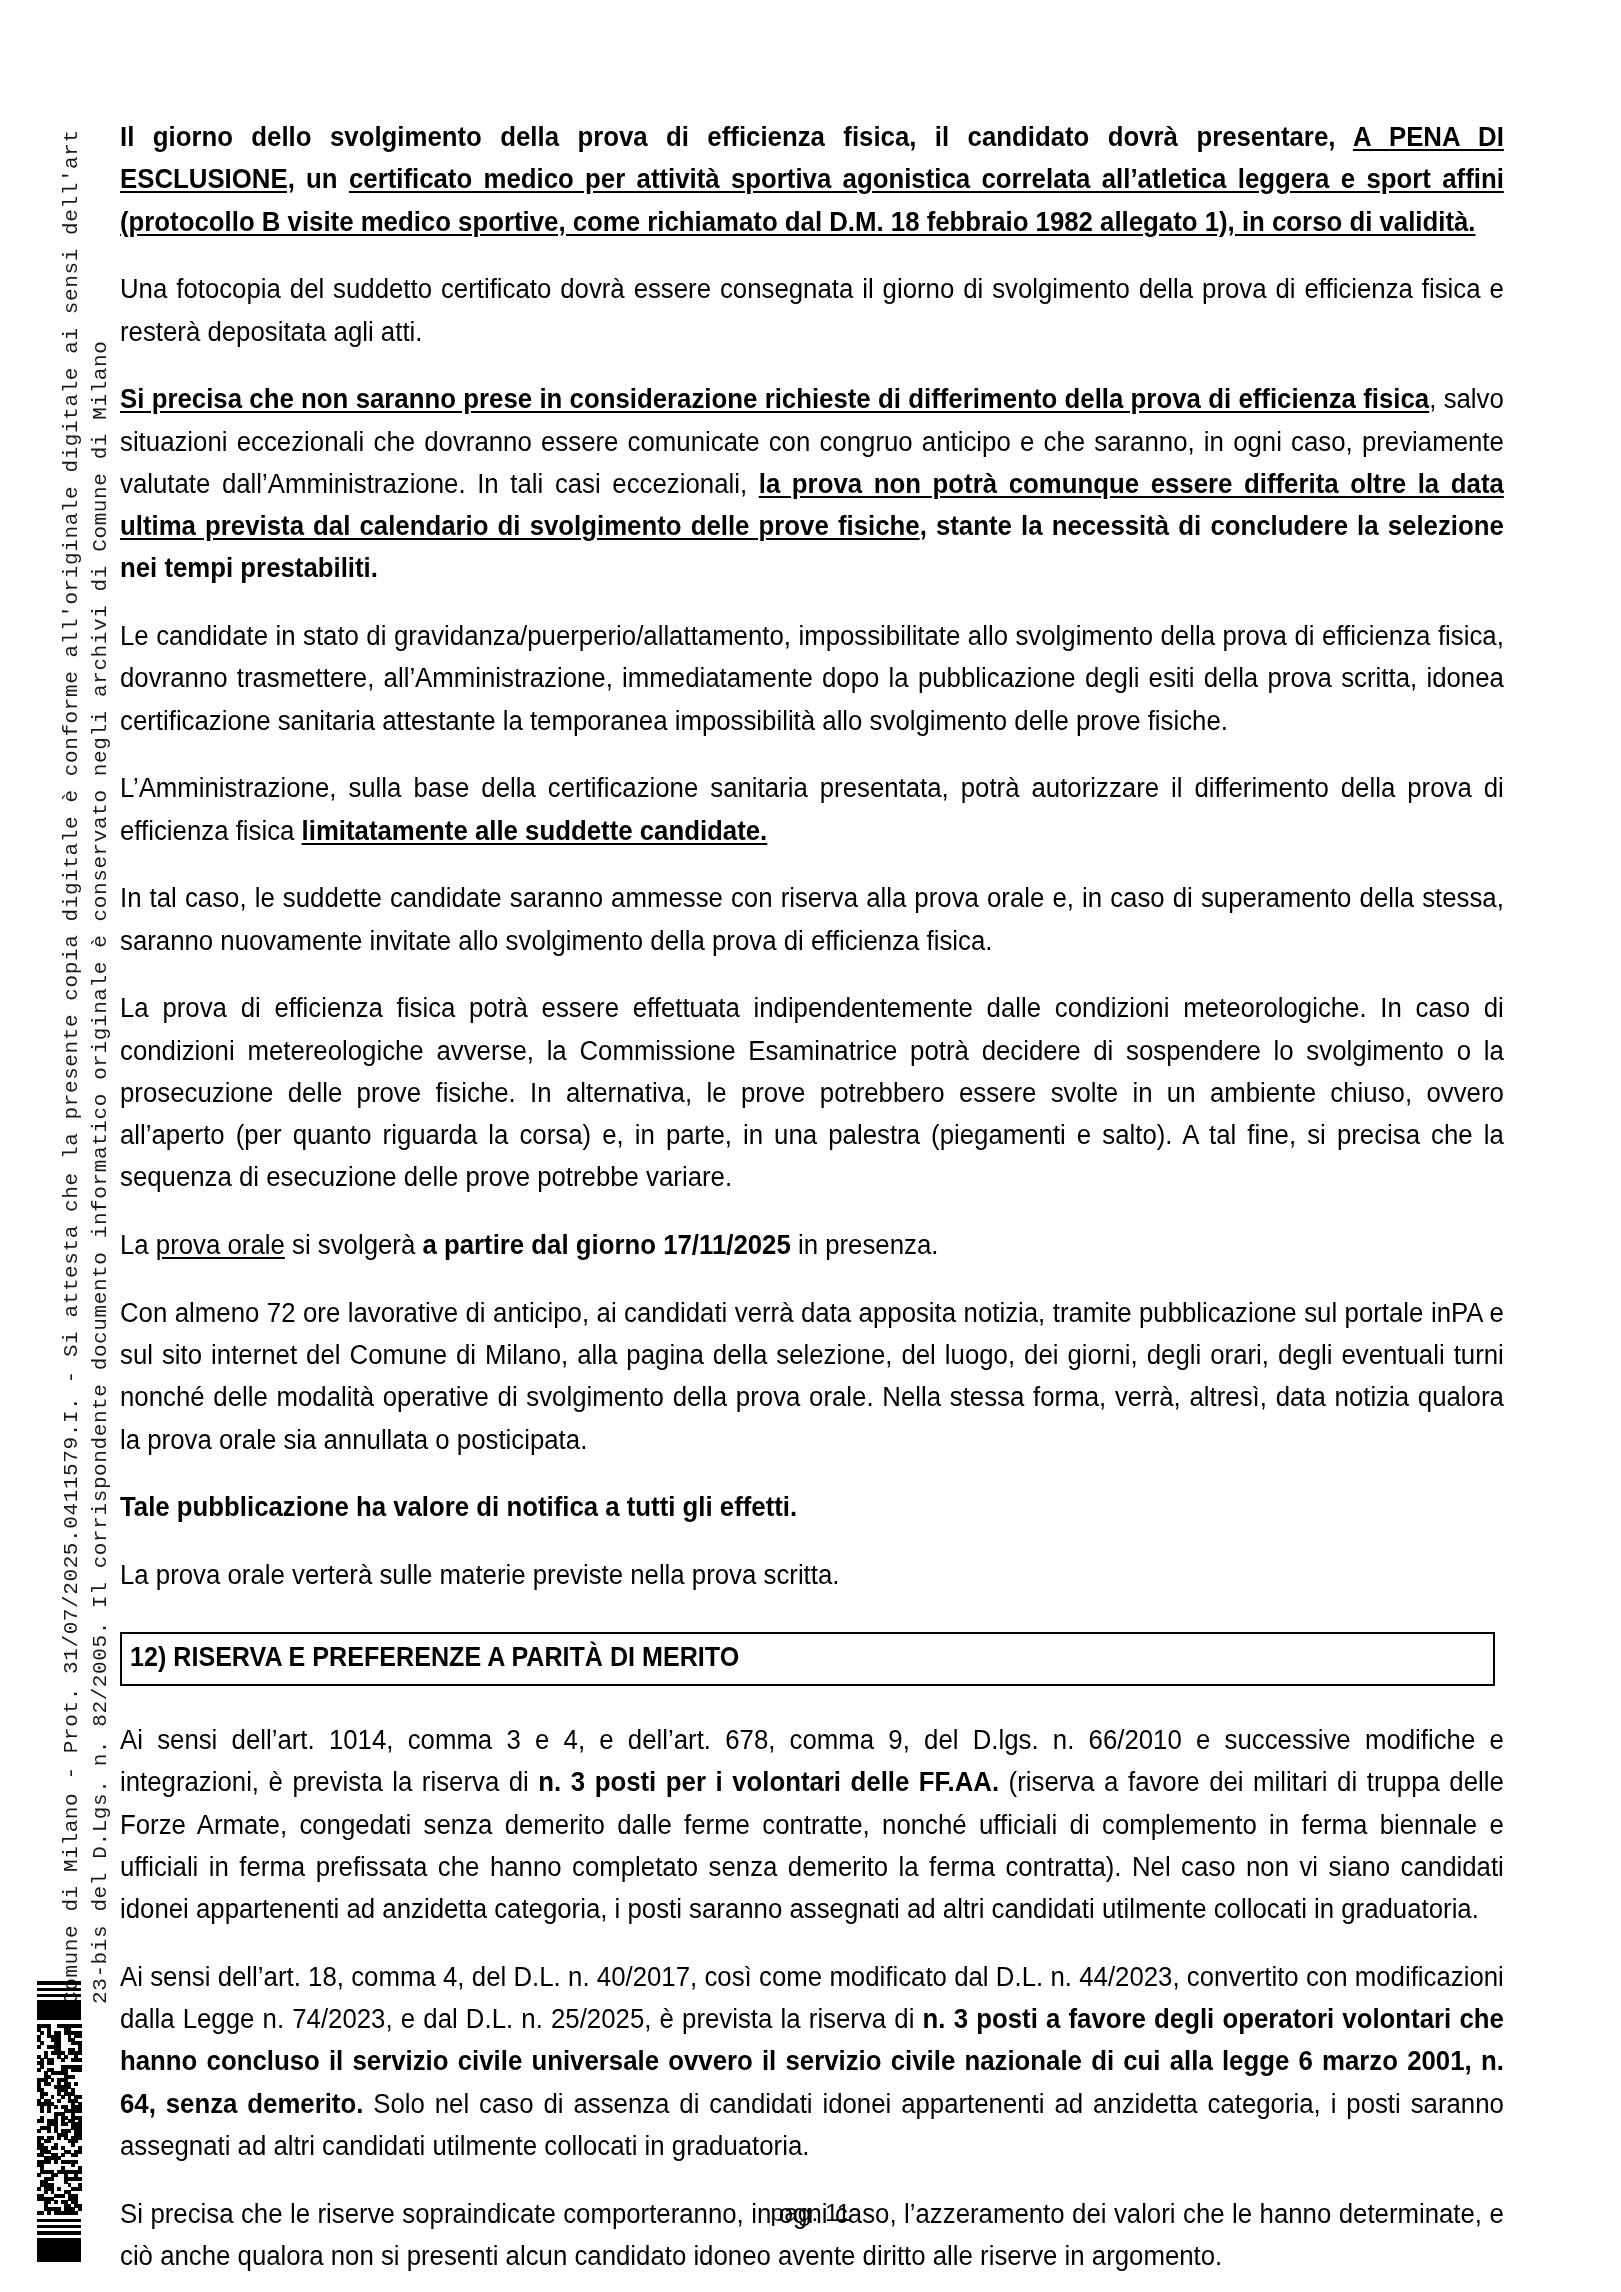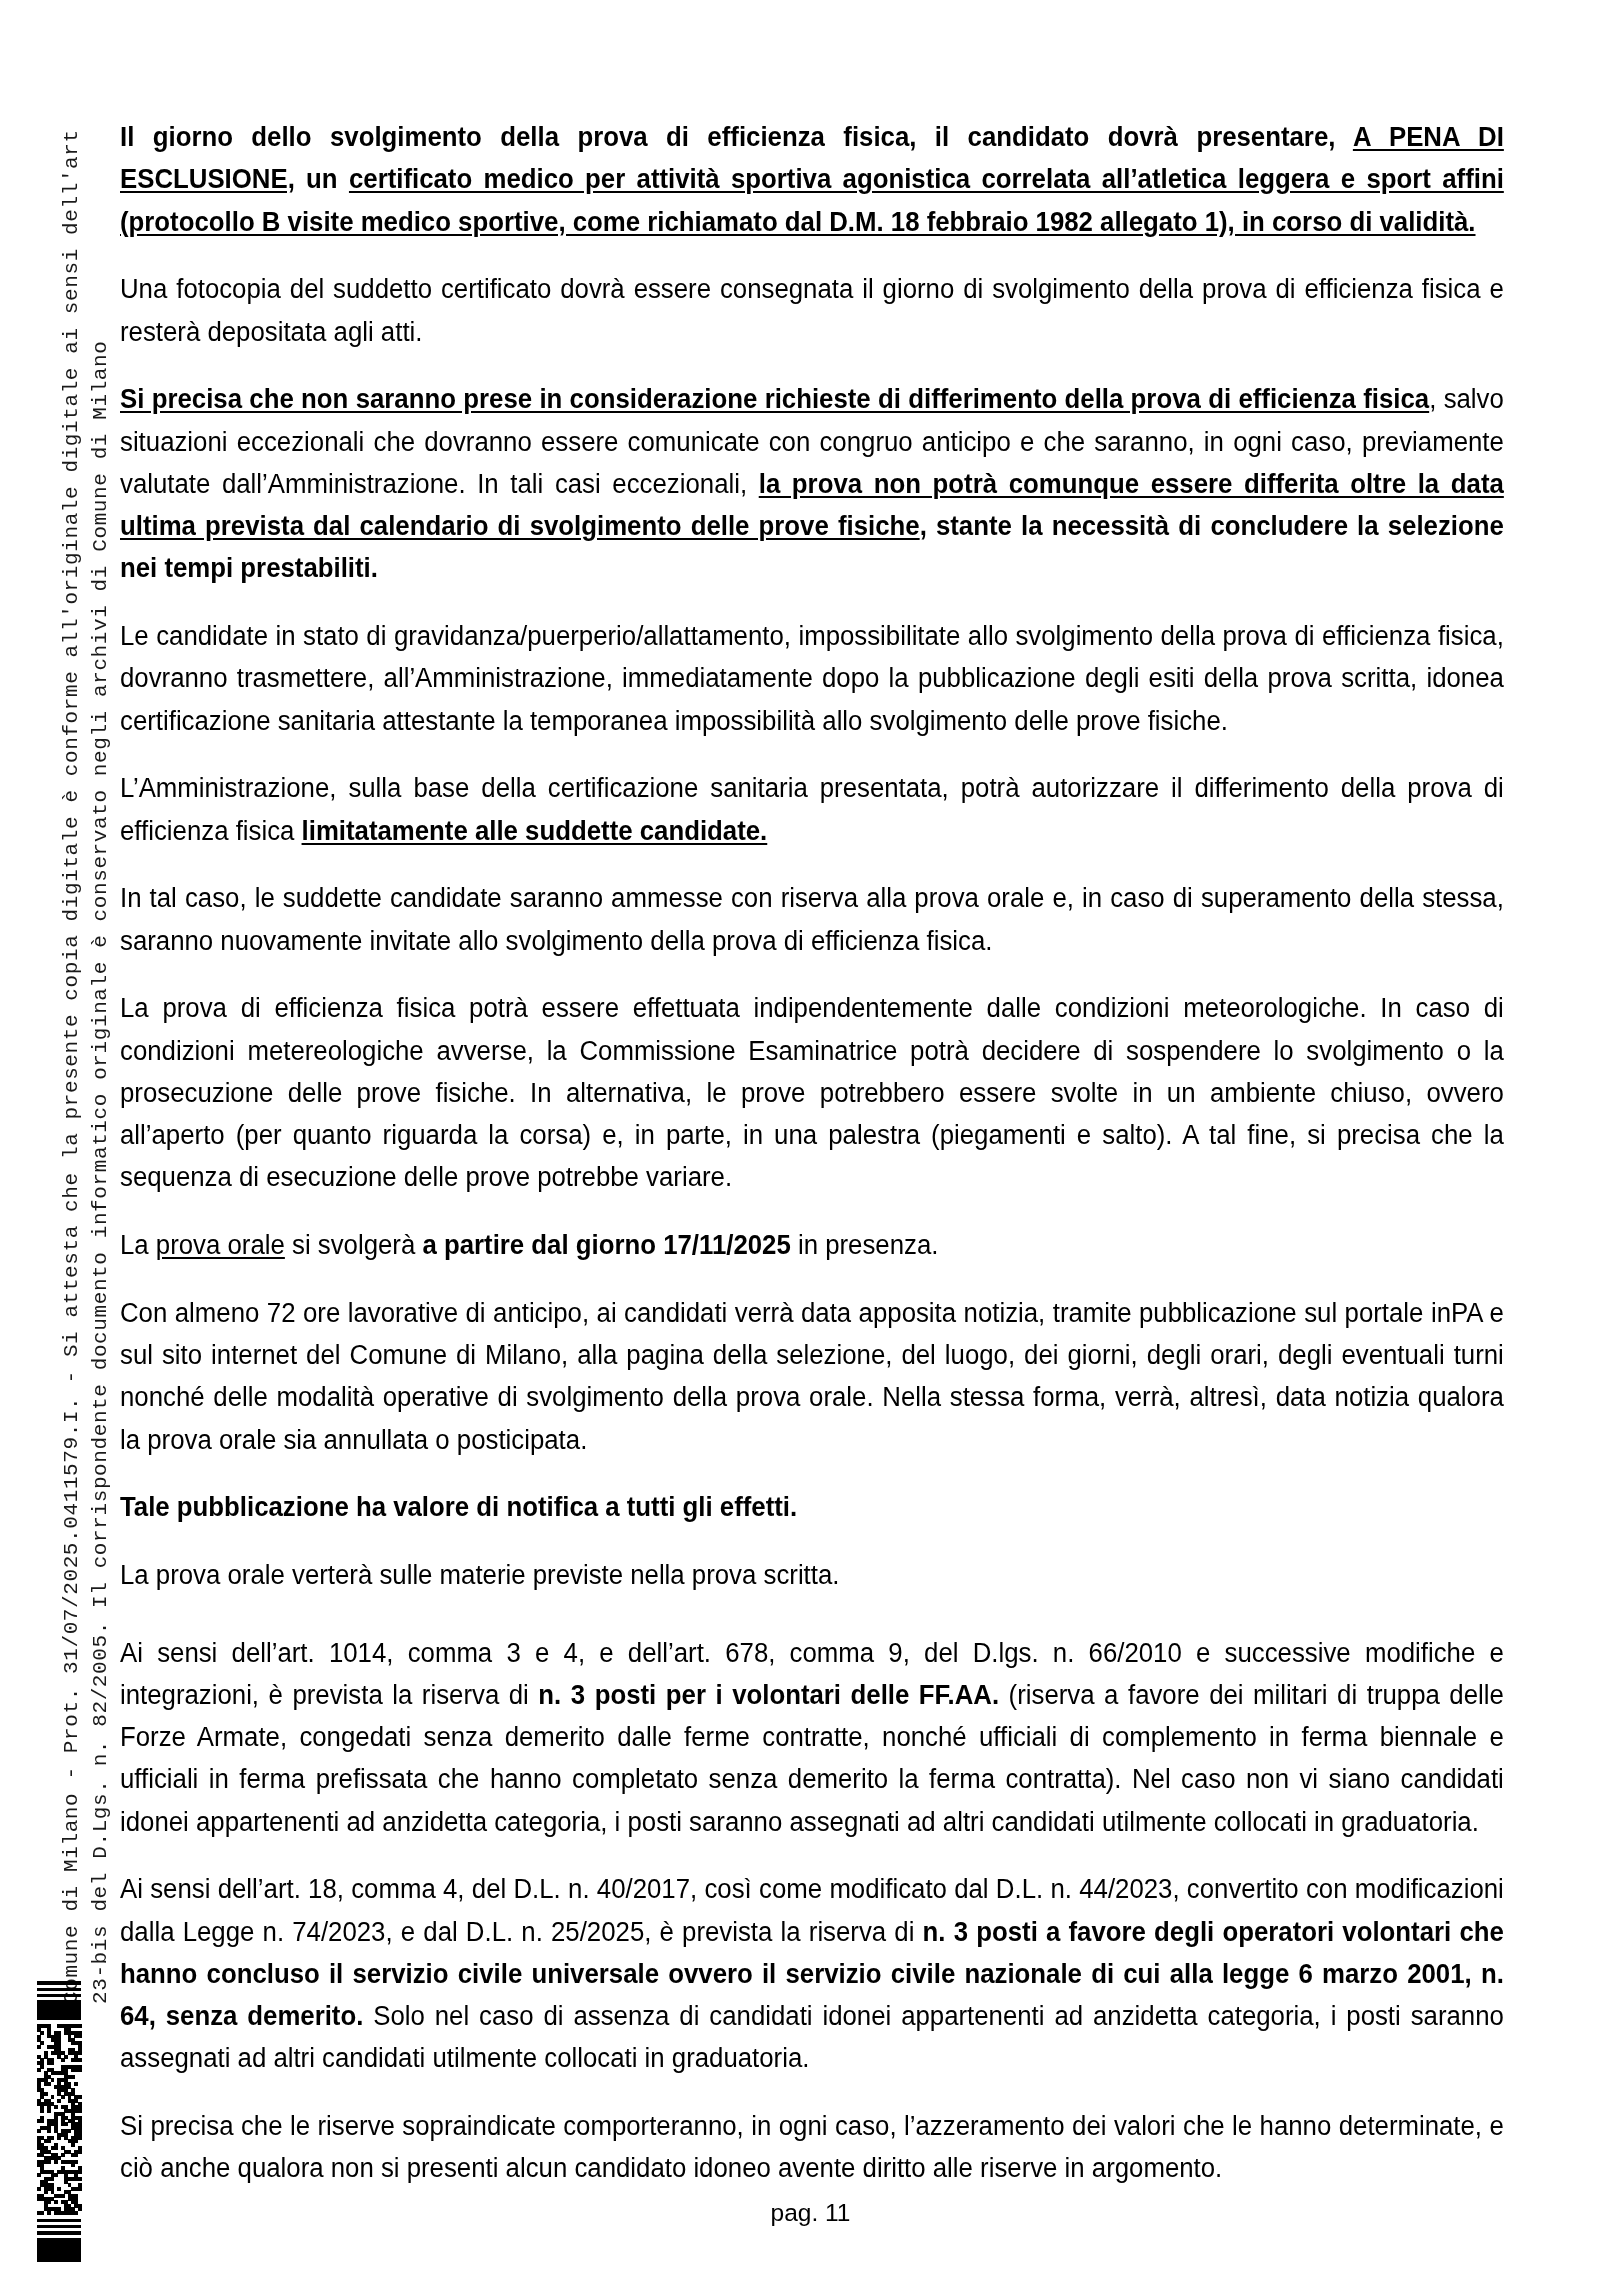--- a/index.html
+++ b/index.html
@@ -537,20 +537,23 @@
       </div>
 
     <div id="section-11-paragraphs">
         <p class="para"><span>La </span><span class="u">prova orale</span><span> si svolgerà </span><span class="b">a partire dal giorno 17/11/2025</span><span> in presenza.</span></p>
         <p class="para"><span>Con almeno 72 ore lavorative di anticipo, ai candidati verrà data apposita notizia, tramite pubblicazione sul portale inPA e sul sito internet del Comune di Milano, alla pagina della selezione, del luogo, dei giorni, degli orari, degli eventuali turni nonché delle modalità operative di svolgimento della prova orale. Nella stessa forma, verrà, altresì, data notizia qualora la prova orale sia annullata o posticipata.</span></p>
         <p class="para"><span class="b">Tale pubblicazione ha valore di notifica a tutti gli effetti.</span></p>
         <p class="para"><span>La prova orale verterà sulle materie previste nella prova scritta.</span></p>
       </div>
 
     <div class="spacer-before-box"></div>
+    <div class="section-box">
+      <span class="section-title">12) RISERVA E PREFERENZE A PARITÀ DI MERITO</span>
+    </div>
     <div id="section-12-paragraphs">
         <p class="para"><span>Ai sensi dell’art. 1014, comma 3 e 4, e dell’art. 678, comma 9, del D.lgs. n. 66/2010 e successive modifiche e integrazioni, è prevista la riserva di </span><span class="b">n. 3 posti per i volontari delle FF.AA.</span><span> (riserva a favore dei militari di truppa delle Forze Armate, congedati senza demerito dalle ferme contratte, nonché ufficiali di complemento in ferma biennale e ufficiali in ferma prefissata che hanno completato senza demerito la ferma contratta). Nel caso non vi siano candidati idonei appartenenti ad anzidetta categoria, i posti saranno assegnati ad altri candidati utilmente collocati in graduatoria.</span></p>
         <p class="para"><span>Ai sensi dell’art. 18, comma 4, del D.L. n. 40/2017, così come modificato dal D.L. n. 44/2023, convertito con modificazioni dalla Legge n. 74/2023, e dal D.L. n. 25/2025, è prevista la riserva di </span><span class="b">n. 3 posti a favore degli operatori volontari che hanno concluso il servizio civile universale ovvero il servizio civile nazionale di cui alla legge 6 marzo 2001, n. 64, senza demerito.</span><span> Solo nel caso di assenza di candidati idonei appartenenti ad anzidetta categoria, i posti saranno assegnati ad altri candidati utilmente collocati in graduatoria.</span></p>
         <p class="para"><span>Si precisa che le riserve sopraindicate comporteranno, in ogni caso, l’azzeramento dei valori che le hanno determinate, e ciò anche qualora non si presenti alcun candidato idoneo avente diritto alle riserve in argomento.</span></p>
       </div>
 
   </div>
 
   <div class="footer">pag. 11</div>
 

